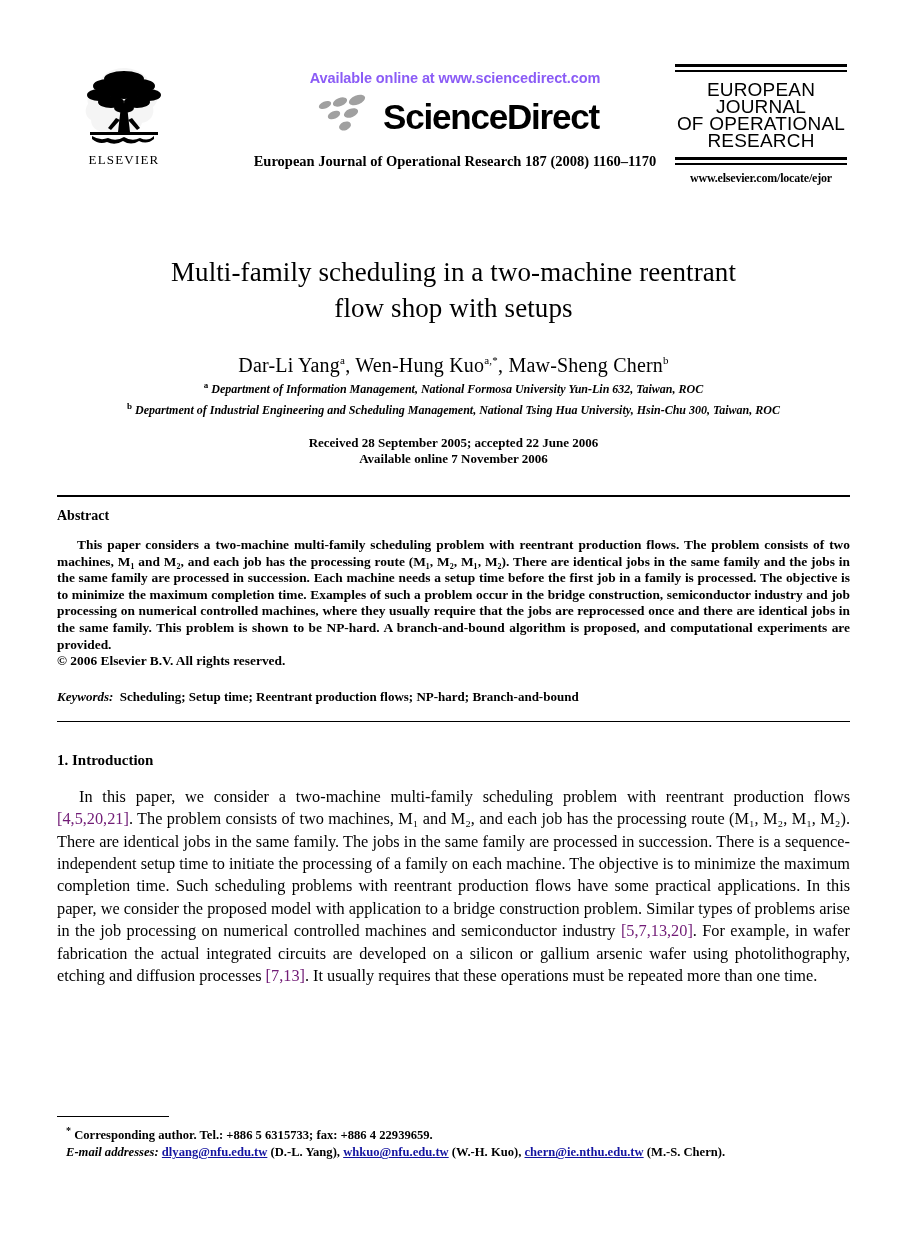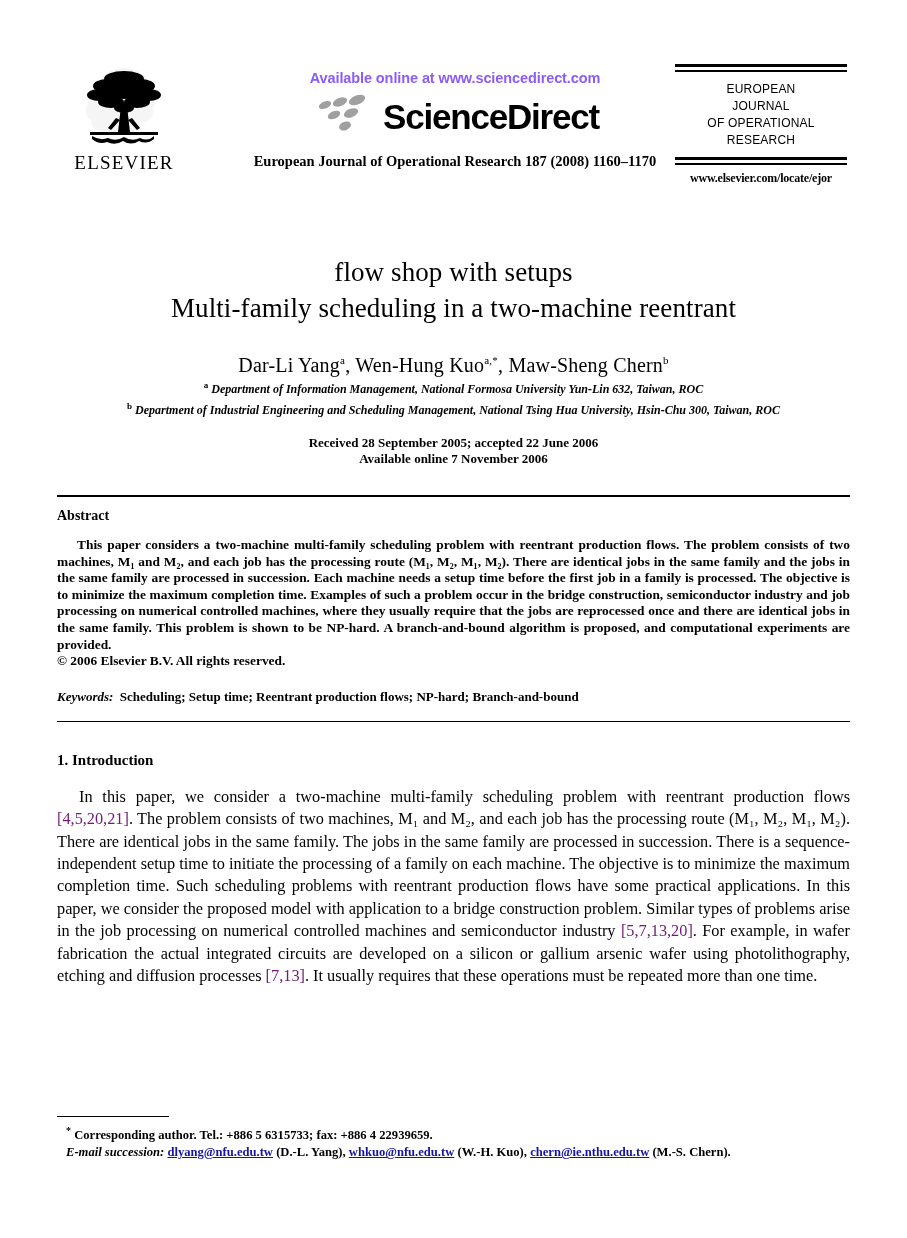--- a/index.html
+++ b/index.html
@@ -32,21 +32,21 @@
   .elsevier-logo {
     position: absolute;
     left: 8px;
     top: 0px;
     width: 118px;
     text-align: center;
   }
   .tree-svg { display:block; margin: 0 auto; }
   .elsevier-word {
     font-family: "Liberation Serif", serif;
-    font-size: 19px;
+    font-size: 13px;
     letter-spacing: 1.2px;
     margin-top: 2px;
     white-space: nowrap;
   }
 
   .sd-block {
     position: absolute;
     left: 188px;
     top: 8px;
     width: 420px;
@@ -95,21 +95,21 @@
     margin-bottom: 9px;
   }
   .ejor-rule-bot {
     border-top: 3px solid #000;
     border-bottom: 2px solid #000;
     height: 3px;
     margin-top: 8px;
   }
   .ejor-title {
     font-family: "Liberation Sans", sans-serif;
-    font-size: 12px;
+    font-size: 19px;
     line-height: 17px;
     letter-spacing: 0.2px;
   }
   .ejor-url {
     font-family: "Liberation Serif", serif;
     font-weight: bold;
     font-size: 12px;
     margin-top: 6px;
     letter-spacing: -0.2px;
   }
@@ -290,22 +290,22 @@
         <div>JOURNAL</div>
         <div>OF OPERATIONAL</div>
         <div>RESEARCH</div>
       </div>
       <div class="ejor-rule-bot"></div>
       <div class="ejor-url">www.elsevier.com/locate/ejor</div>
     </div>
   </div>
 
   <div class="title">
+    <div>Multi-family scheduling in a two-machine reentrant</div>
     <div>flow shop with setups</div>
-    <div>Multi-family scheduling in a two-machine reentrant</div>
   </div>
 
   <div class="authors"><span>Dar-Li Yang</span><sup>a</sup>, <span>Wen-Hung Kuo</span><sup>a,*</sup>, <span>Maw-Sheng Chern</span><sup>b</sup></div>
 
   <div class="affil">
     <div><sup>a</sup> <span>Department of Information Management, National Formosa University Yun-Lin 632, Taiwan, ROC</span></div>
     <div><sup>b</sup> <span>Department of Industrial Engineering and Scheduling Management, National Tsing Hua University, Hsin-Chu 300, Taiwan, ROC</span></div>
   </div>
 
   <div class="dates">
@@ -329,17 +329,17 @@
   <div class="sec-head">1. Introduction</div>
 
   <div class="body-text">
     <p><span>In this paper, we consider a two-machine multi-family scheduling problem with reentrant production flows </span><a class="ref" href="#">[4,5,20,21]</a><span>. The problem consists of two machines, M₁ and M₂, and each job has the processing route (M₁, M₂, M₁, M₂). There are identical jobs in the same family. The jobs in the same family are processed in succession. There is a sequence-independent setup time to initiate the processing of a family on each machine. The objective is to minimize the maximum completion time. Such scheduling problems with reentrant production flows have some practical applications. In this paper, we consider the proposed model with application to a bridge construction problem. Similar types of problems arise in the job processing on numerical controlled machines and semiconductor industry </span><a class="ref" href="#">[5,7,13,20]</a><span>. For example, in wafer fabrication the actual integrated circuits are developed on a silicon or gallium arsenic wafer using photolithography, etching and diffusion processes </span><a class="ref" href="#">[7,13]</a><span>. It usually requires that these operations must be repeated more than one time.</span></p>
   </div>
 
   <div class="foot-rule"></div>
 
   <div class="footnotes">
     <div class="fn-line"><sup>*</sup> <span>Corresponding author. Tel.: +886 5 6315733; fax: +886 4 22939659.</span></div>
-    <div class="fn-line"><i>E-mail succession:</i> <a class="mail" href="#">dlyang@nfu.edu.tw</a> <span>(D.-L. Yang),</span> <a class="mail" href="#">whkuo@nfu.edu.tw</a> <span>(W.-H. Kuo),</span> <a class="mail" href="#">chern@ie.nthu.edu.tw</a> <span>(M.-S. Chern).</span></div>
+    <div class="fn-line"><i>E-mail addresses:</i> <a class="mail" href="#">dlyang@nfu.edu.tw</a> <span>(D.-L. Yang),</span> <a class="mail" href="#">whkuo@nfu.edu.tw</a> <span>(W.-H. Kuo),</span> <a class="mail" href="#">chern@ie.nthu.edu.tw</a> <span>(M.-S. Chern).</span></div>
   </div>
 
 
 </div>
 
 </body></html>

